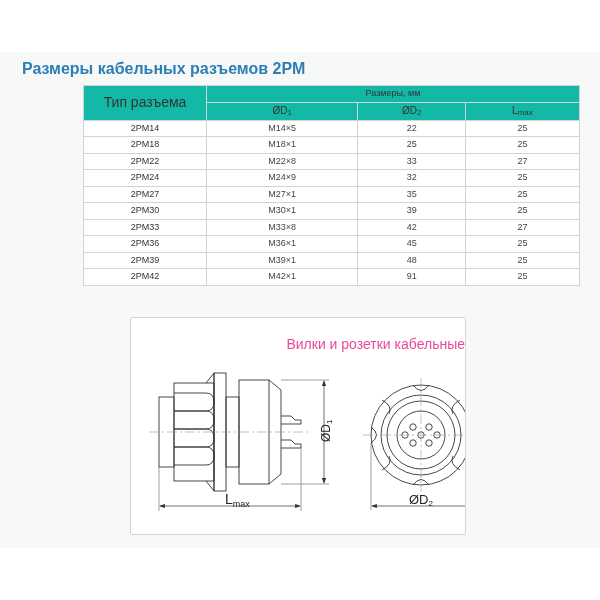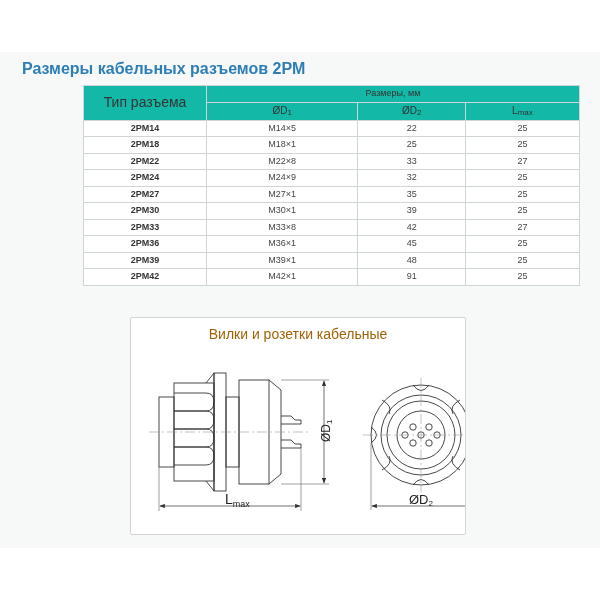--- a/index.html
+++ b/index.html
@@ -26,28 +26,28 @@
     border: 1px solid #cfd4d8; text-align: center; padding: 0;
     height: 15.5px; line-height: 15px;
   }
   table.dims th {
     background: #14b8a6; font-weight: normal; color: #333;
   }
   th.h-type { width: 122px; font-weight: bold; font-size: 14px; }
   th.h-group { height: 26px; line-height: 26px; }
   th.h-sub { height: 18px; line-height: 18px; font-size: 10px; }
   th.h-sub sub { font-size: 8px; vertical-align: -1px; }
-  td.c-type { font-weight: bold; color: #333; }
+  td.c-type { font-weight: normal; color: #333; }
   .diagram {
     position: absolute; left: 130px; top: 317px; width: 334px; height: 216px;
     background: #ffffff; border: 1px solid #d4d4d4; border-radius: 2px;
   }
   .diagram-title {
-    position: absolute; left: 0; width: 334px; top: 8px;
-    text-align: center; font-size: 14px; color: #a16207;
+    position: absolute; left: 0; width: 334px; top: 18px;
+    text-align: right; font-size: 14px; color: #ec4899;
   }
   .diagram svg { position: absolute; left: 0; top: 0; }
   .lbl { font-family: "Liberation Sans", sans-serif; fill: #222; }
 </style>
 </head>
 <body>
 
 <div class="band"></div>
 
 <div class="title">Размеры кабельных разъемов 2PM</div>

